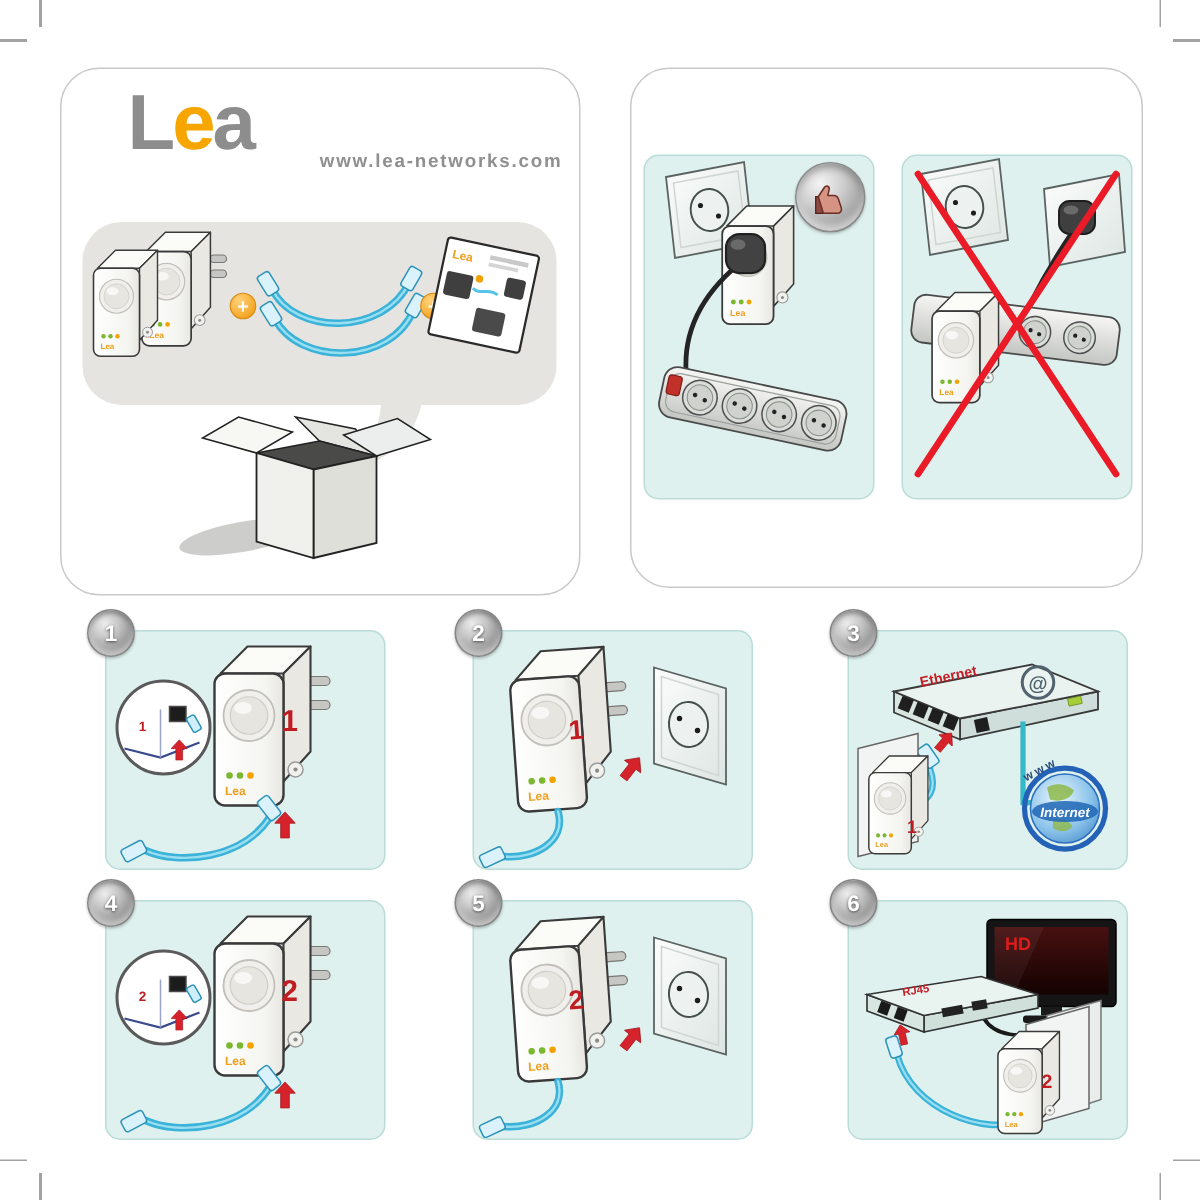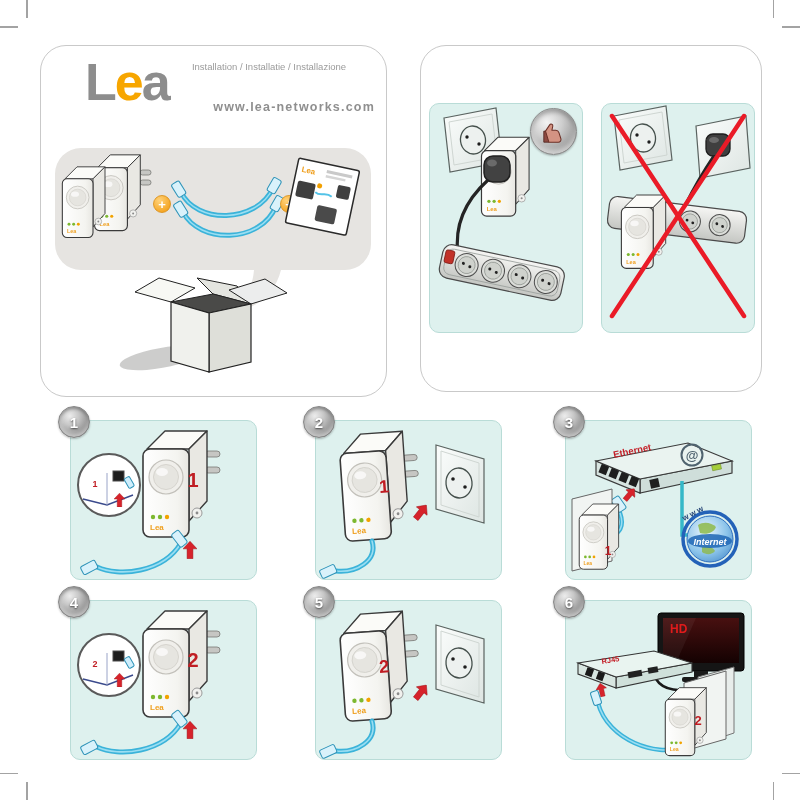--- a/index.html
+++ b/index.html
@@ -108,21 +108,20 @@
   <div class="crop cmv" style="right:26px;top:0"></div>
   <div class="crop cmh" style="left:0;bottom:26px"></div>
   <div class="crop cmv" style="left:26px;bottom:0"></div>
   <div class="crop cmh" style="right:0;bottom:26px"></div>
   <div class="crop cmv" style="right:26px;bottom:0"></div>
 
   <section class="panel panel-package">
     <div class="brand-row">
       <div class="logo"><span>L</span><span class="e">e</span><span>a</span></div>
       <div class="langs">
-        <div>Installation / Installatie / Installazione</div>
       </div>
       <div class="website">www.lea-networks.com</div>
     </div>
 
     <svg class="scene pkg-scene" viewBox="0 0 345 250">
 
       <path d="M40,2 H304 A26,26 0 0 1 330,28 V98 A26,26 0 0 1 304,124 H240 C234,148 216,162 194,166 C206,152 212,138 213,124 H40 A26,26 0 0 1 14,98 V28 A26,26 0 0 1 40,2 Z" fill="#e6e4e1"></path>
 
       <g>
         <rect x="99" y="24" width="11" height="5" rx="2.5" fill="#c6c6c3" stroke="#787875" stroke-width="0.8"></rect>

